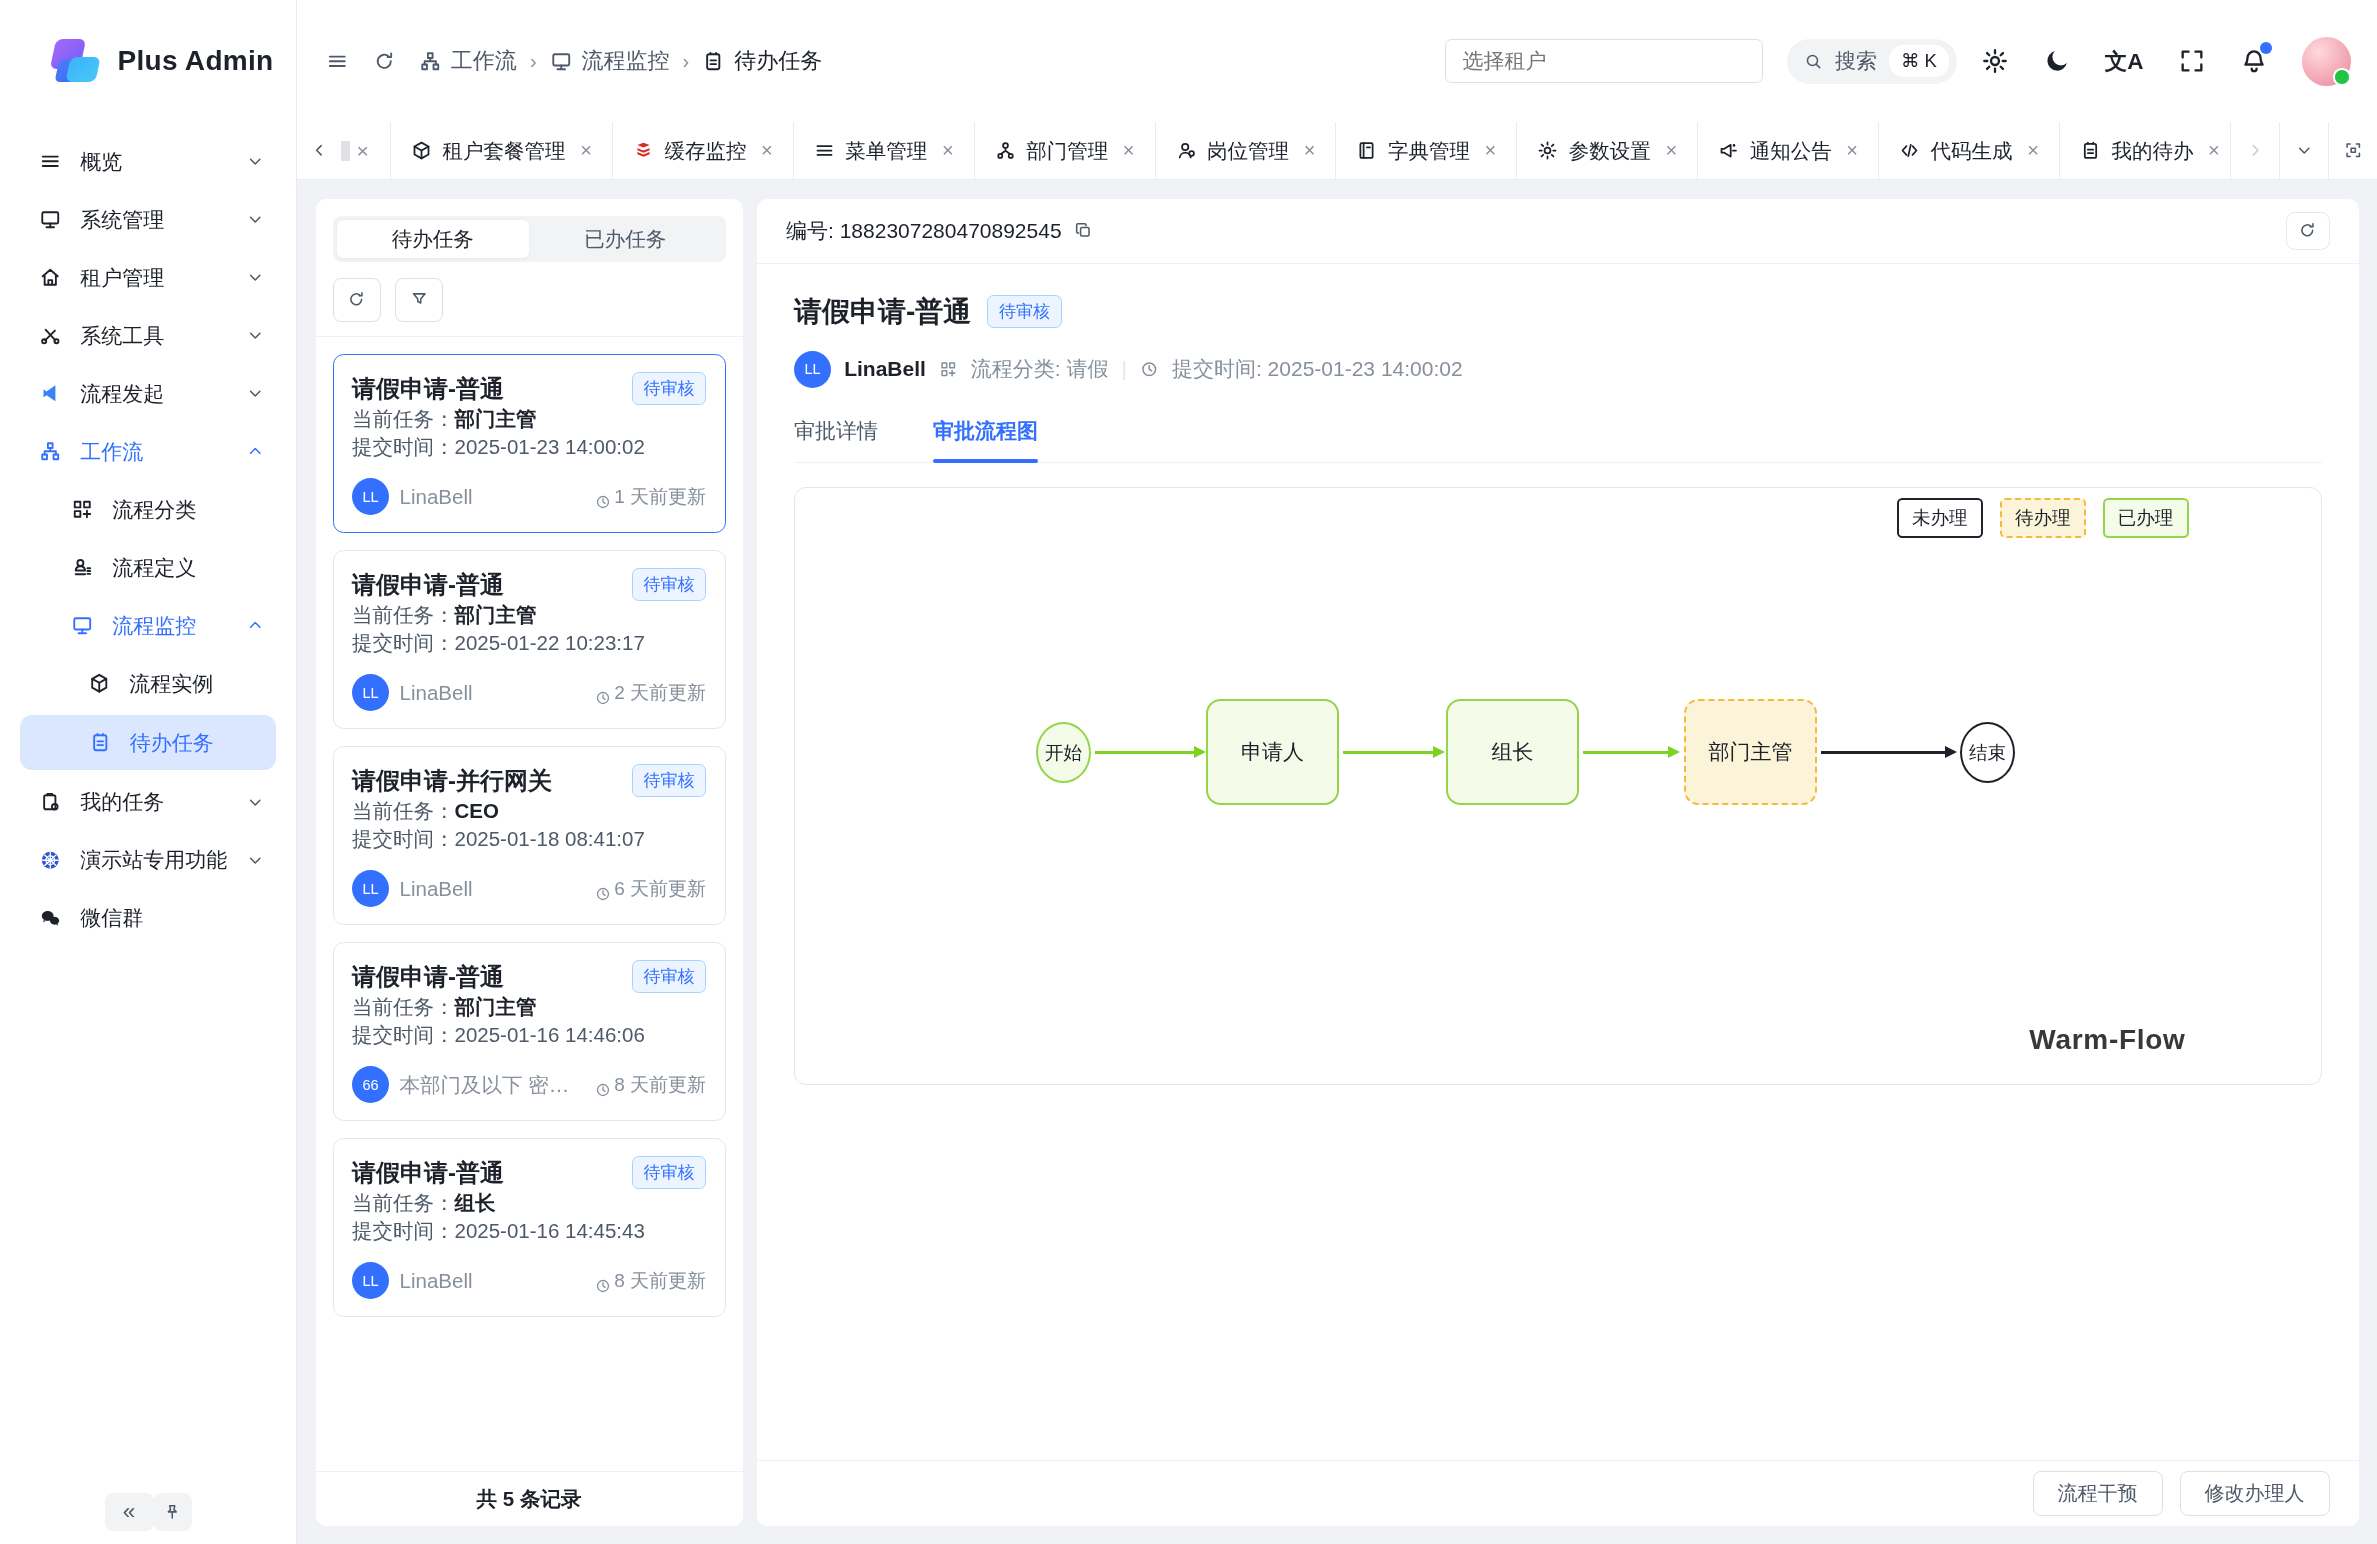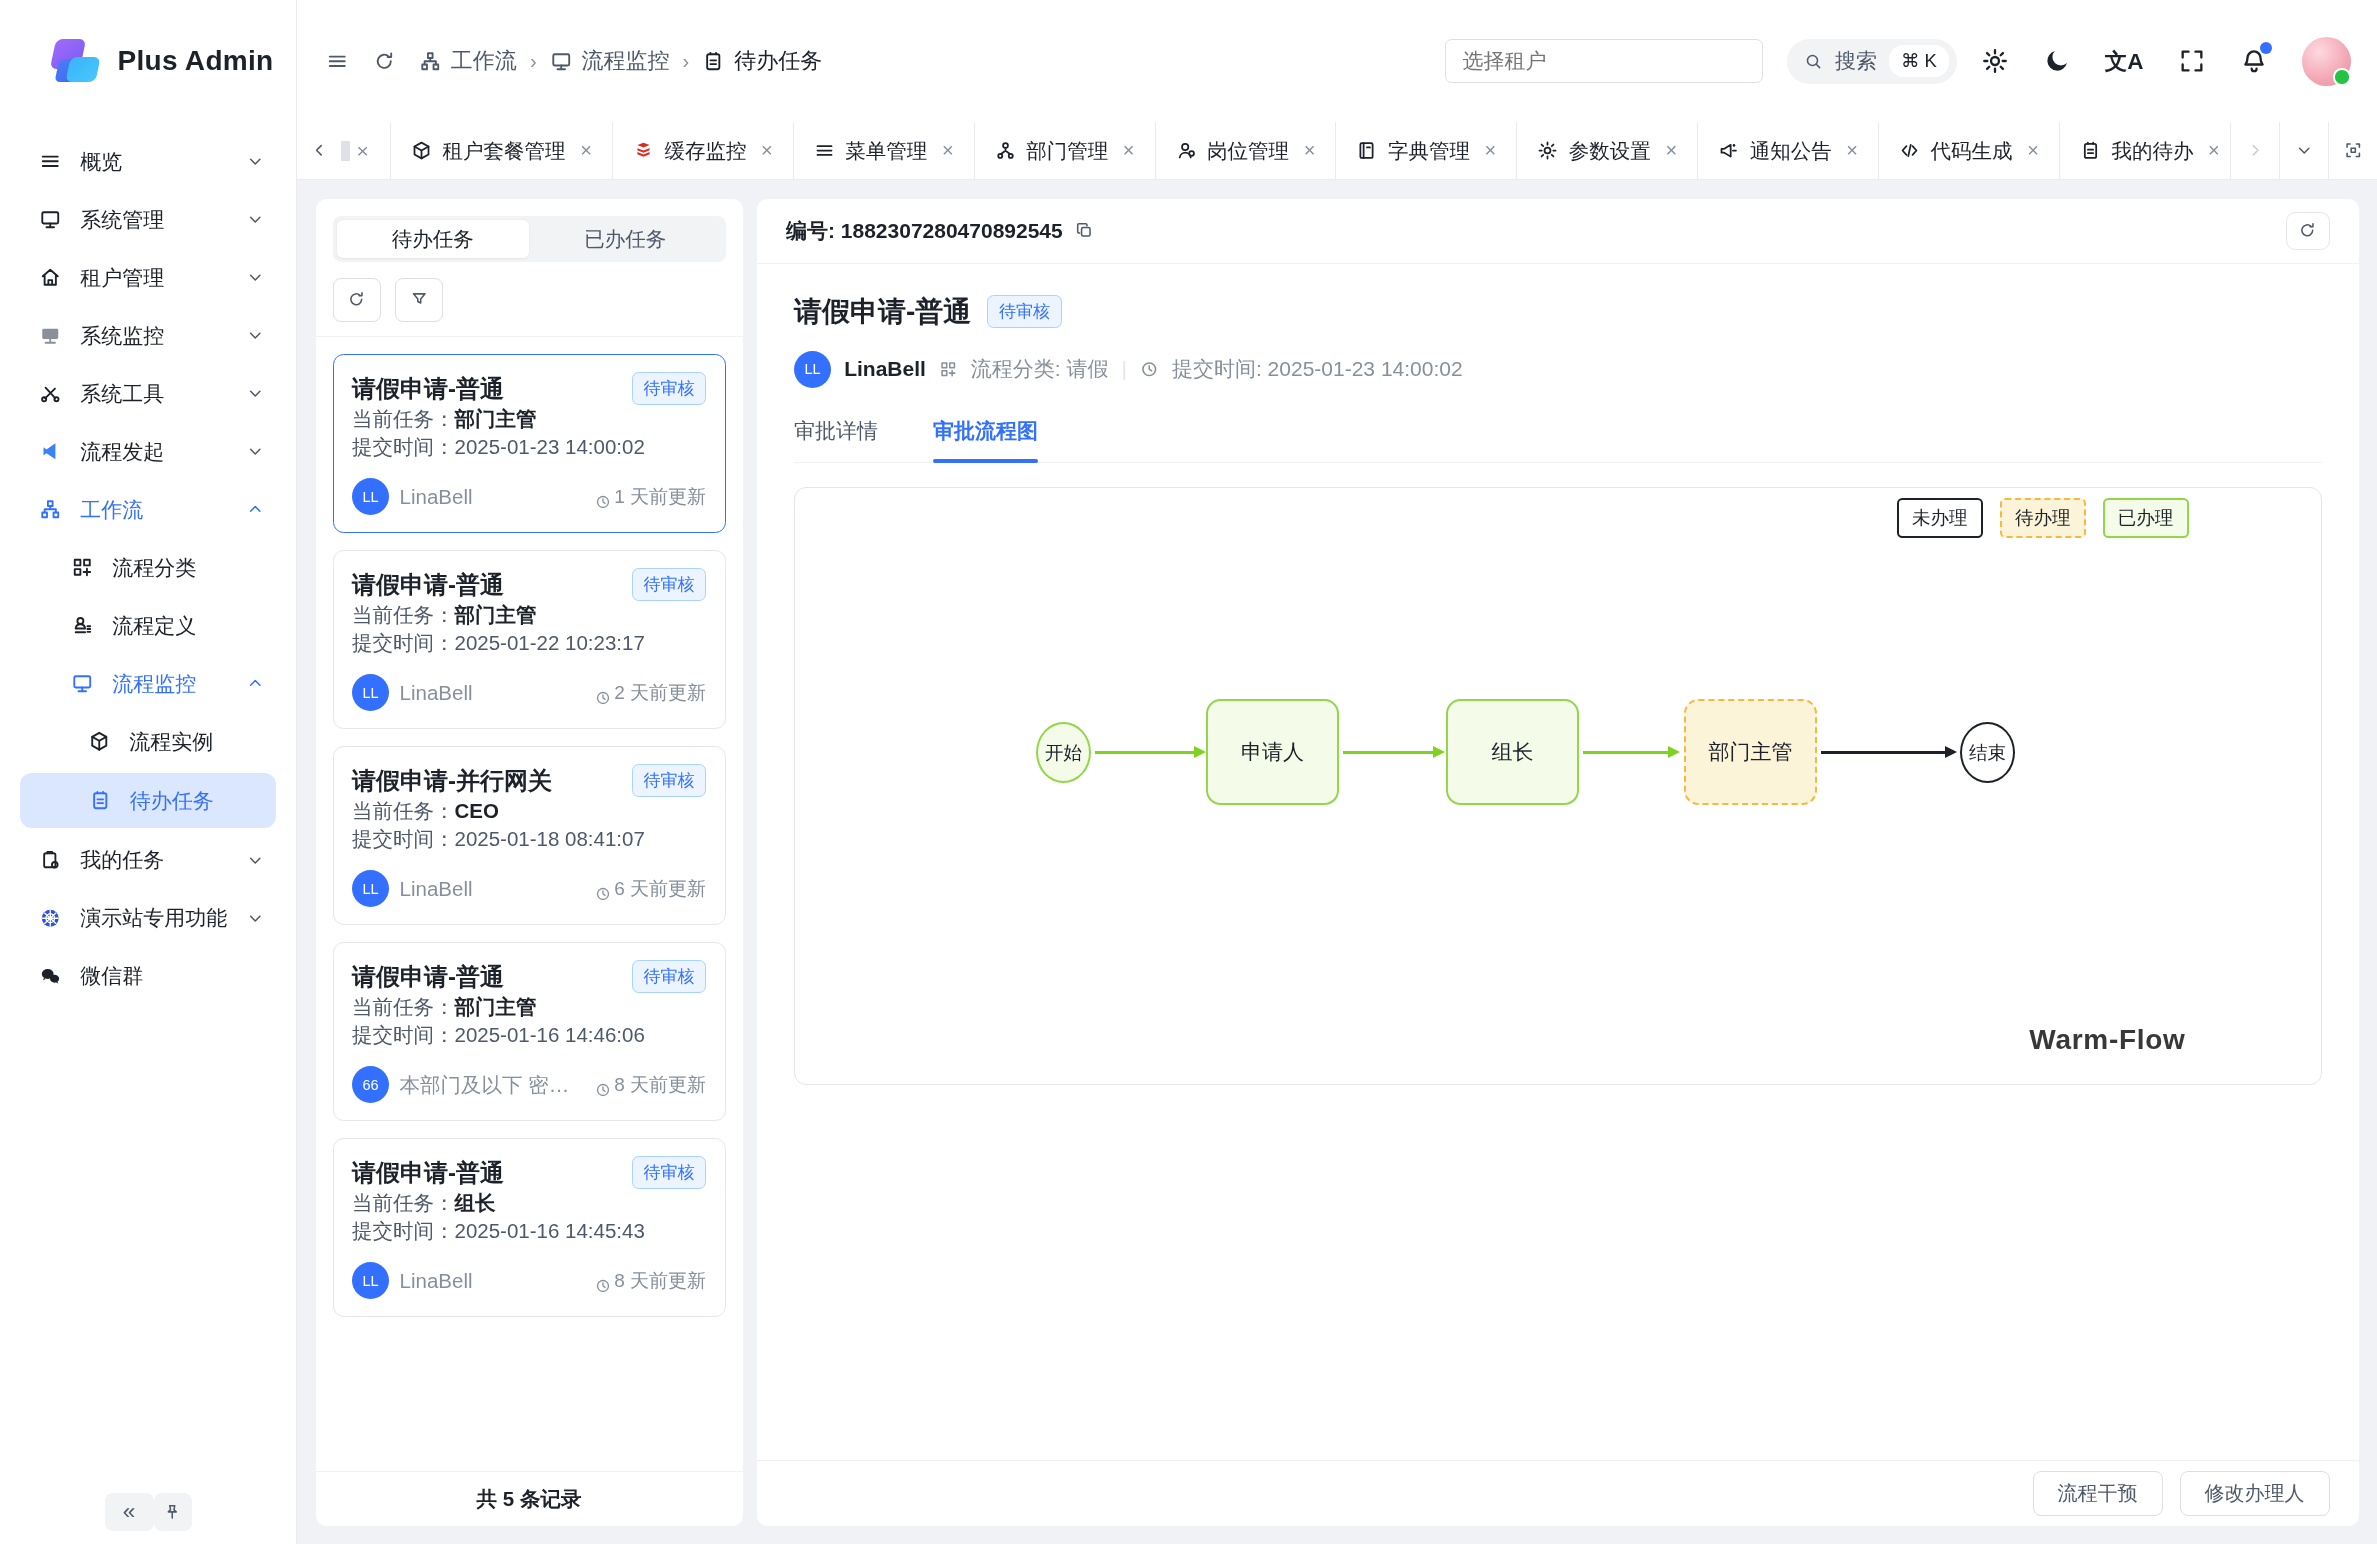--- a/index.html
+++ b/index.html
@@ -91,21 +91,21 @@
   .card .ln b { color:#1d2129; }
   .card .r4 { margin-top:17px; display:flex; align-items:center; gap:10.6px; }
   .av { width:37px; height:37px; border-radius:50%; background:#3370ff; color:#fff; font-size:14.5px; display:flex; align-items:center; justify-content:center; flex:none; }
   .card .uname { color:#86909c; font-size:20.5px; flex:1; white-space:nowrap; overflow:hidden; text-overflow:ellipsis; }
   .upd { color:#86909c; font-size:19px; display:flex; align-items:flex-end; gap:3px; white-space:nowrap; }
   .tp-foot { height:55px; display:flex; align-items:center; justify-content:center; font-weight:600; font-size:20.5px; border-top:0.7px solid #f0f1f3; }
 
   
   #detail { flex:1; display:flex; flex-direction:column; min-width:0; }
   .dt-top { height:65px; display:flex; align-items:center; padding:0 29px; border-bottom:0.7px solid #f0f1f3; }
-  .code { font-weight:700; font-size:21px; display:flex; align-items:center; gap:12px; }
+  .code { font-weight:400; font-size:21px; display:flex; align-items:center; gap:12px; }
   .code .ic { color:#4e5969; }
   .refbtn { margin-left:auto; width:44px; height:38px; border:0.7px solid #e5e6eb; border-radius:9.2px; display:flex; align-items:center; justify-content:center; color:#4e5969; cursor:pointer; }
   .dt-body { flex:1; padding:29px 37px 0; min-height:0; position:relative; }
   .dt-title { display:flex; align-items:center; gap:16px; }
   .dt-title h1 { font-size:28px; font-weight:700; }
   .meta { margin-top:20px; display:flex; align-items:center; gap:13.2px; color:#86909c; font-size:21px; }
   .meta .name { color:#1d2129; font-weight:600; }
   .meta .vsep { color:#e5e6eb; }
   .dtabs { margin-top:29px; display:flex; gap:55px; border-bottom:1.3px solid #f0f1f3; }
   .dtab { padding-bottom:17px; font-size:21px; color:#4e5969; position:relative; cursor:pointer; }
@@ -329,29 +329,20 @@
       <div class="mi">
           <svg class="ic" viewBox="0 0 34 34" width="22.5" height="22.5">
             <use href="#i-home"></use>
           </svg>
           <span class="lbl">租户管理</span>
           <svg class="ic sm chev" viewBox="0 0 28 28" width="18.5" height="18.5">
             <use href="#i-chevD"></use>
           </svg>
         </div>
       <div class="mi">
-          <svg class="ic" style="color:#8a8f99" viewBox="0 0 34 34" width="22.5" height="22.5">
-            <use href="#i-screen"></use>
-          </svg>
-          <span class="lbl">系统监控</span>
-          <svg class="ic sm chev" viewBox="0 0 28 28" width="18.5" height="18.5">
-            <use href="#i-chevD"></use>
-          </svg>
-        </div>
-      <div class="mi">
           <svg class="ic" viewBox="0 0 34 34" width="22.5" height="22.5">
             <use href="#i-tools"></use>
           </svg>
           <span class="lbl">系统工具</span>
           <svg class="ic sm chev" viewBox="0 0 28 28" width="18.5" height="18.5">
             <use href="#i-chevD"></use>
           </svg>
         </div>
       <div class="mi">
           <svg class="ic c-blue" viewBox="0 0 34 34" width="22.5" height="22.5">

